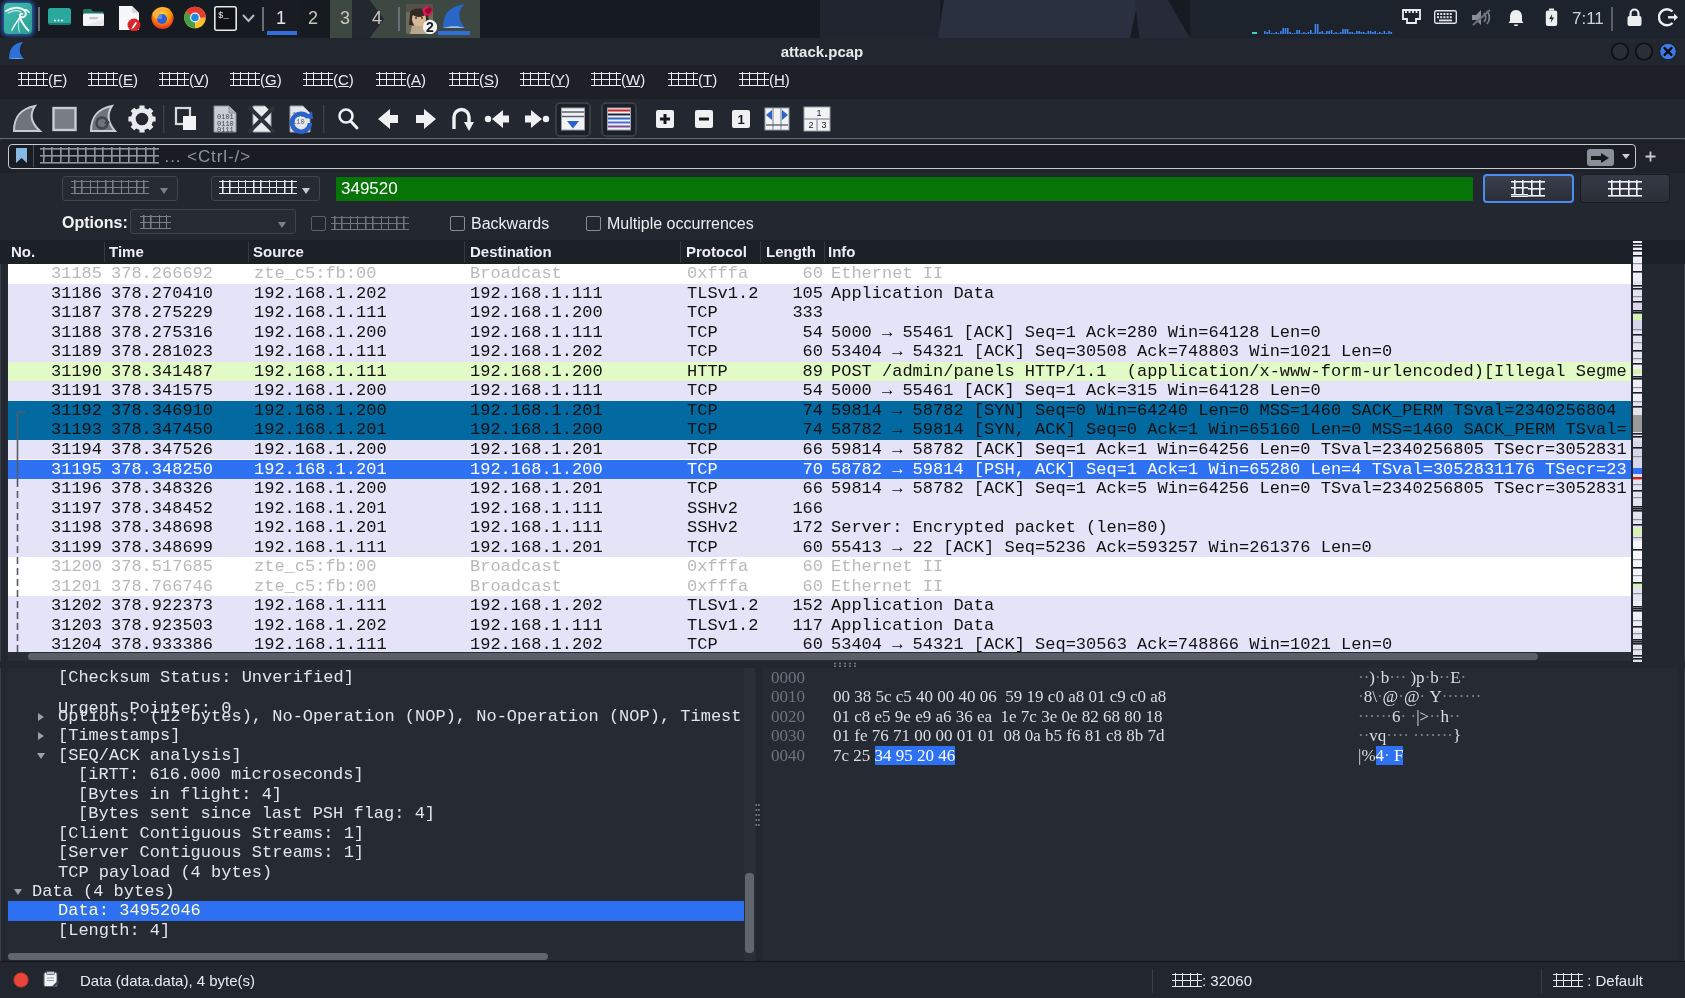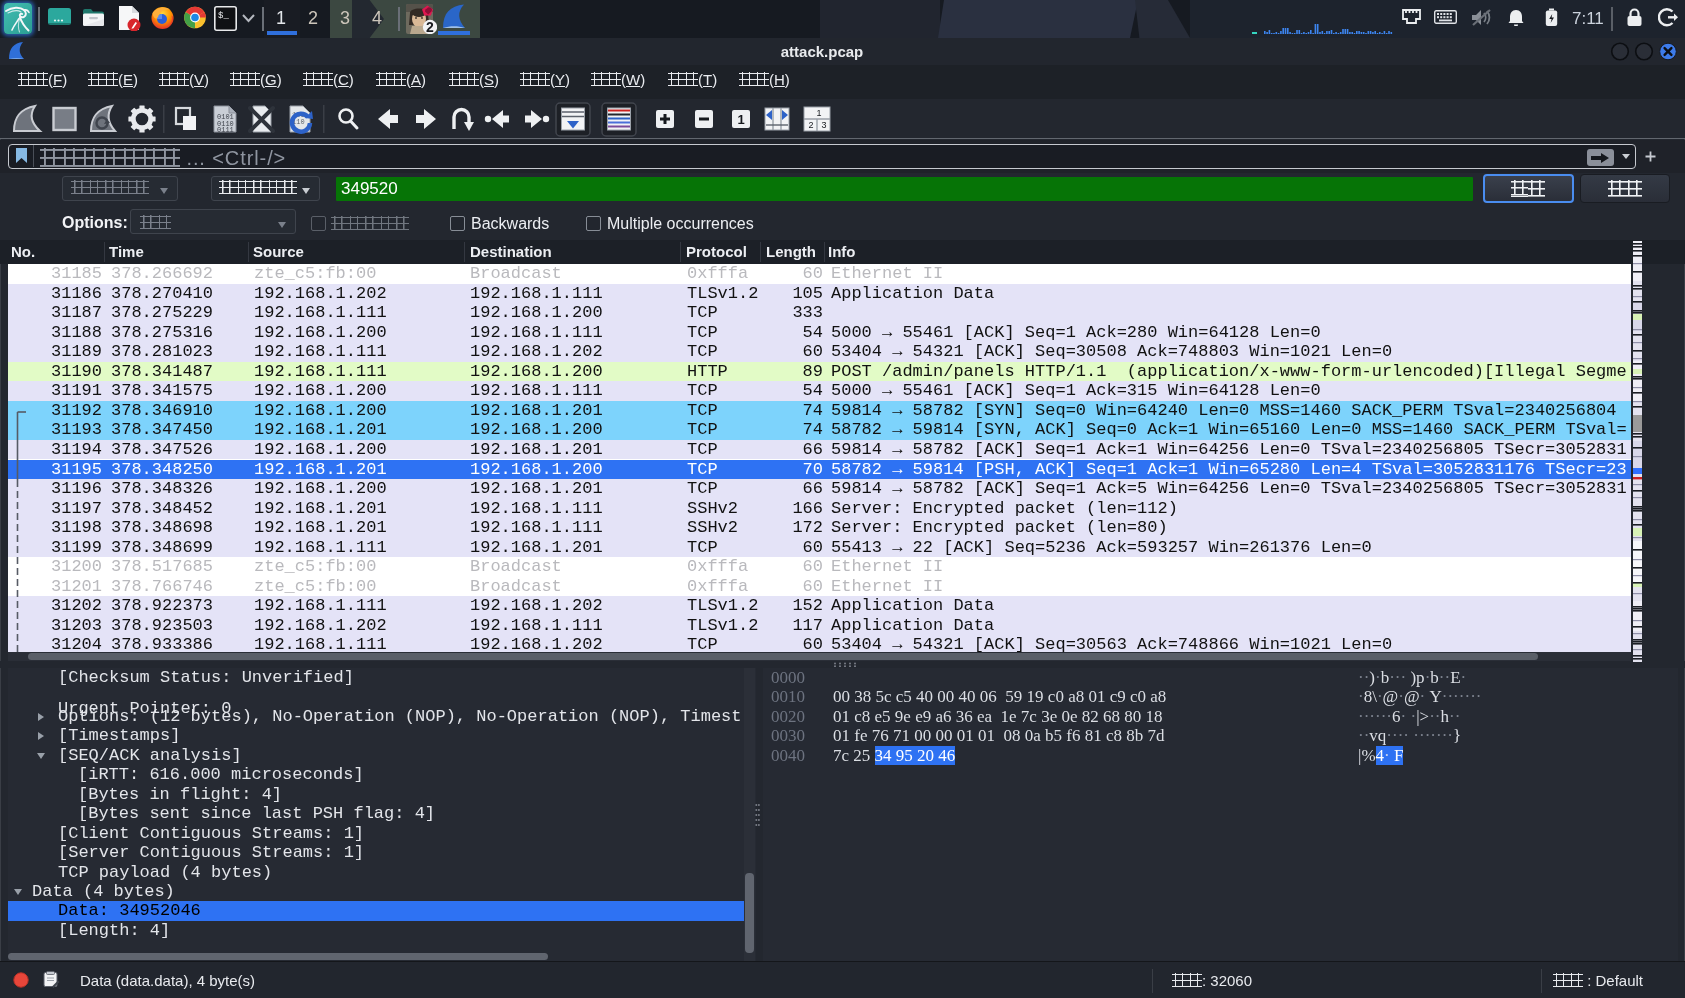--- a/index.html
+++ b/index.html
@@ -29,21 +29,21 @@
 #filterrow{left:0;top:140px;width:1685px;height:33px;background:#1f2229}
 #findrow{left:0;top:173px;width:1685px;height:33px;background:#23272f}
 #optrow{left:0;top:206px;width:1685px;height:34px;background:#23272f}
 
 #plhdr{left:0;top:240px;width:1685px;height:24px;background:#1c2027;color:#eceef2;font-weight:bold;font-size:15px}
 #plist{left:8px;top:264px;width:1623px;height:388px;background:#fff;overflow:hidden;font-family:"Liberation Mono",monospace;font-size:17px;color:#111}
 .prow{position:absolute;left:0;width:1623px;height:19.55px;white-space:pre}
 .prow span{position:absolute;top:0px;line-height:19.55px}
 .lav{background:#e4e3f7}
 .grn{background:#e2fbc6}
-.gry{background:#7dd3fc}
+.gry{background:#0369a1}
 .wht{background:#ffffff;color:#b9b9bd}
 .sel{background:#2e72f3;color:#fff}
 .cnum{left:35px;width:59px;text-align:right}
 .ctime{left:103px}
 .csrc{left:246px}
 .cdst{left:462px}
 .cpro{left:679px}
 .clen{left:740px;width:75px;text-align:right}
 .cinfo{left:823px}
 
@@ -453,21 +453,21 @@
           <text x="7" y="9" font-size="9" fill="#15181d" text-anchor="middle" font-family="Liberation Sans">3</text>
         </g>
 </svg>
   </div>
   <div id="filterrow" class="abs">
 <div class="abs" style="left:8px;top:3.5px;width:1628px;height:25px;background:#191c23;border:1.5px solid #c6c9cf;border-radius:4px"></div>
 <svg class="abs" style="left:15px;top:7px" width="14" height="18">
         <path d="M1,1 h11 v15 l-5.5,-5 l-5.5,5 Z" fill="#86b9e4"></path>
       </svg>
 <i class="abs vline" style="left:33px;top:5px;height:22px;background:#4a4f58"></i>
-<span class="abs" style="left:40px;top:7px;font-size:20px;letter-spacing:0.9px;color:#8f95a0;--c:#8f95a0"><span class="cj"></span><span class="cj"></span><span class="cj"></span><span class="cj"></span><span class="cj"></span><span class="cj"></span><span class="cj"></span> ... &lt;Ctrl-/&gt;</span>
+<span class="abs" style="left:40px;top:7px;font-size:17px;letter-spacing:0.9px;color:#8f95a0;--c:#8f95a0"><span class="cj"></span><span class="cj"></span><span class="cj"></span><span class="cj"></span><span class="cj"></span><span class="cj"></span><span class="cj"></span> ... &lt;Ctrl-/&gt;</span>
 <div class="abs" style="left:1587px;top:9px;width:27px;height:17px;background:#8a8f99;border-radius:3px"></div>
 <svg class="abs" style="left:1591px;top:12.5px" width="19" height="10">
         <path d="M0,3 h10 v-3 l8,5 l-8,5 v-3 h-10 Z" fill="#15181d"></path>
       </svg>
 <i class="abs tri-d" style="left:1622px;top:14px;border-top-color:#c9cdd3;border-top-width:5px;border-left-width:4.8px;border-right-width:4.8px"></i>
 <svg class="abs" style="left:1645px;top:11px" width="11" height="11">
         <path d="M5.5,0.5 v10 M0.5,5.5 h10" stroke="#c6cad1" stroke-width="1.8"></path>
       </svg>
   </div>
   <div id="findrow" class="abs">
@@ -517,21 +517,21 @@
 <div class="prow lav" style="top:39.1px"><span class="cnum">31187</span><span class="ctime">378.275229</span><span class="csrc">192.168.1.111</span><span class="cdst">192.168.1.200</span><span class="cpro">TCP</span><span class="clen">333</span></div>
 <div class="prow lav" style="top:58.65px"><span class="cnum">31188</span><span class="ctime">378.275316</span><span class="csrc">192.168.1.200</span><span class="cdst">192.168.1.111</span><span class="cpro">TCP</span><span class="clen">54</span><span class="cinfo">5000 → 55461 [ACK] Seq=1 Ack=280 Win=64128 Len=0</span></div>
 <div class="prow lav" style="top:78.2px"><span class="cnum">31189</span><span class="ctime">378.281023</span><span class="csrc">192.168.1.111</span><span class="cdst">192.168.1.202</span><span class="cpro">TCP</span><span class="clen">60</span><span class="cinfo">53404 → 54321 [ACK] Seq=30508 Ack=748803 Win=1021 Len=0</span></div>
 <div class="prow grn" style="top:97.75px"><span class="cnum">31190</span><span class="ctime">378.341487</span><span class="csrc">192.168.1.111</span><span class="cdst">192.168.1.200</span><span class="cpro">HTTP</span><span class="clen">89</span><span class="cinfo">POST /admin/panels HTTP/1.1  (application/x-www-form-urlencoded)[Illegal Segme</span></div>
 <div class="prow lav" style="top:117.3px"><span class="cnum">31191</span><span class="ctime">378.341575</span><span class="csrc">192.168.1.200</span><span class="cdst">192.168.1.111</span><span class="cpro">TCP</span><span class="clen">54</span><span class="cinfo">5000 → 55461 [ACK] Seq=1 Ack=315 Win=64128 Len=0</span></div>
 <div class="prow gry" style="top:136.85px"><span class="cnum">31192</span><span class="ctime">378.346910</span><span class="csrc">192.168.1.200</span><span class="cdst">192.168.1.201</span><span class="cpro">TCP</span><span class="clen">74</span><span class="cinfo">59814 → 58782 [SYN] Seq=0 Win=64240 Len=0 MSS=1460 SACK_PERM TSval=2340256804 </span></div>
 <div class="prow gry" style="top:156.4px"><span class="cnum">31193</span><span class="ctime">378.347450</span><span class="csrc">192.168.1.201</span><span class="cdst">192.168.1.200</span><span class="cpro">TCP</span><span class="clen">74</span><span class="cinfo">58782 → 59814 [SYN, ACK] Seq=0 Ack=1 Win=65160 Len=0 MSS=1460 SACK_PERM TSval=</span></div>
 <div class="prow lav" style="top:175.95px"><span class="cnum">31194</span><span class="ctime">378.347526</span><span class="csrc">192.168.1.200</span><span class="cdst">192.168.1.201</span><span class="cpro">TCP</span><span class="clen">66</span><span class="cinfo">59814 → 58782 [ACK] Seq=1 Ack=1 Win=64256 Len=0 TSval=2340256805 TSecr=3052831</span></div>
 <div class="prow sel" style="top:195.5px"><span class="cnum">31195</span><span class="ctime">378.348250</span><span class="csrc">192.168.1.201</span><span class="cdst">192.168.1.200</span><span class="cpro">TCP</span><span class="clen">70</span><span class="cinfo">58782 → 59814 [PSH, ACK] Seq=1 Ack=1 Win=65280 Len=4 TSval=3052831176 TSecr=23</span></div>
 <div class="prow lav" style="top:215.05px"><span class="cnum">31196</span><span class="ctime">378.348326</span><span class="csrc">192.168.1.200</span><span class="cdst">192.168.1.201</span><span class="cpro">TCP</span><span class="clen">66</span><span class="cinfo">59814 → 58782 [ACK] Seq=1 Ack=5 Win=64256 Len=0 TSval=2340256805 TSecr=3052831</span></div>
-<div class="prow lav" style="top:234.6px"><span class="cnum">31197</span><span class="ctime">378.348452</span><span class="csrc">192.168.1.201</span><span class="cdst">192.168.1.111</span><span class="cpro">SSHv2</span><span class="clen">166</span><span class="cinfo">Server: Encrypted packet (len=112)</span></div>
+<div class="prow lav" style="top:234.6px"><span class="cnum">31197</span><span class="ctime">378.348452</span><span class="csrc">192.168.1.201</span><span class="cdst">192.168.1.111</span><span class="cpro">SSHv2</span><span class="clen">166</span></div>
 <div class="prow lav" style="top:254.15px"><span class="cnum">31198</span><span class="ctime">378.348698</span><span class="csrc">192.168.1.201</span><span class="cdst">192.168.1.111</span><span class="cpro">SSHv2</span><span class="clen">172</span><span class="cinfo">Server: Encrypted packet (len=80)</span></div>
 <div class="prow lav" style="top:273.7px"><span class="cnum">31199</span><span class="ctime">378.348699</span><span class="csrc">192.168.1.111</span><span class="cdst">192.168.1.201</span><span class="cpro">TCP</span><span class="clen">60</span><span class="cinfo">55413 → 22 [ACK] Seq=5236 Ack=593257 Win=261376 Len=0</span></div>
 <div class="prow wht" style="top:293.25px"><span class="cnum">31200</span><span class="ctime">378.517685</span><span class="csrc">zte_c5:fb:00</span><span class="cdst">Broadcast</span><span class="cpro">0xfffa</span><span class="clen">60</span><span class="cinfo">Ethernet II</span></div>
 <div class="prow wht" style="top:312.8px"><span class="cnum">31201</span><span class="ctime">378.766746</span><span class="csrc">zte_c5:fb:00</span><span class="cdst">Broadcast</span><span class="cpro">0xfffa</span><span class="clen">60</span><span class="cinfo">Ethernet II</span></div>
 <div class="prow lav" style="top:332.35px"><span class="cnum">31202</span><span class="ctime">378.922373</span><span class="csrc">192.168.1.111</span><span class="cdst">192.168.1.202</span><span class="cpro">TLSv1.2</span><span class="clen">152</span><span class="cinfo">Application Data</span></div>
 <div class="prow lav" style="top:351.9px"><span class="cnum">31203</span><span class="ctime">378.923503</span><span class="csrc">192.168.1.202</span><span class="cdst">192.168.1.111</span><span class="cpro">TLSv1.2</span><span class="clen">117</span><span class="cinfo">Application Data</span></div>
 <div class="prow lav" style="top:371.45px"><span class="cnum">31204</span><span class="ctime">378.933386</span><span class="csrc">192.168.1.111</span><span class="cdst">192.168.1.202</span><span class="cpro">TCP</span><span class="clen">60</span><span class="cinfo">53404 → 54321 [ACK] Seq=30563 Ack=748866 Win=1021 Len=0</span></div>
 <svg class="abs" style="left:0;top:0" width="40" height="388" viewBox="0 0 40 388">
 <path d="M9.5,148 L18,148" stroke="#565b65" stroke-width="1.6" fill="none"></path>
 <path d="M9.5,148 L9.5,216" stroke="#565b65" stroke-width="1.6" fill="none"></path>
@@ -567,21 +567,21 @@
 <div class="dline" style="top:77.8px;left:50px">[SEQ/ACK analysis]</div>
 <i class="abs tri-d" style="left:29px;top:85.3px"></i>
 <div class="dline" style="top:97.25px;left:70px">[iRTT: 616.000 microseconds]</div>
 <div class="dline" style="top:116.7px;left:70px">[Bytes in flight: 4]</div>
 <div class="dline" style="top:136.15px;left:70px">[Bytes sent since last PSH flag: 4]</div>
 <div class="dline" style="top:155.6px;left:50px">[Client Contiguous Streams: 1]</div>
 <div class="dline" style="top:175.05px;left:50px">[Server Contiguous Streams: 1]</div>
 <div class="dline" style="top:194.5px;left:50px">TCP payload (4 bytes)</div>
 <div class="dline" style="top:213.95px;left:24px">Data (4 bytes)</div>
 <i class="abs tri-d" style="left:6px;top:221.45px"></i>
-<div class="dline" style="top:233.4px;left:0;width:737px;background:#2e72f3;color:#000000;padding-left:50px">Data: 34952046</div>
+<div class="dline" style="top:233.4px;left:0;width:737px;background:#2e72f3;color:#fef9c3;padding-left:50px">Data: 34952046</div>
 <div class="dline" style="top:252.85px;left:50px">[Length: 4]</div>
   </div>
   <div id="hexpane" class="abs">
 <div class="hline hoff" style="top:0.0px;left:8px">0000</div>
 <div class="hline" style="top:0.0px;left:595px"><i>·</i><i>·</i>)<i>·</i>b<i>·</i><i>·</i><i>·</i>&nbsp;)p<i>·</i>b<i>·</i><i>·</i>E<i>·</i></div>
 <div class="hline hoff" style="top:19.45px;left:8px">0010</div>
 <div class="hline" style="top:19.45px;left:70px">00 38 5c c5 40 00 40 06&nbsp;&nbsp;59 19 c0 a8 01 c9 c0 a8</div>
 <div class="hline" style="top:19.45px;left:595px"><i>·</i>8\<i>·</i>@<i>·</i>@<i>·</i>&nbsp;Y<i>·</i><i>·</i><i>·</i><i>·</i><i>·</i><i>·</i><i>·</i></div>
 <div class="hline hoff" style="top:38.9px;left:8px">0020</div>
 <div class="hline" style="top:38.9px;left:70px">01 c8 e5 9e e9 a6 36 ea&nbsp;&nbsp;1e 7c 3e 0e 82 68 80 18</div>

